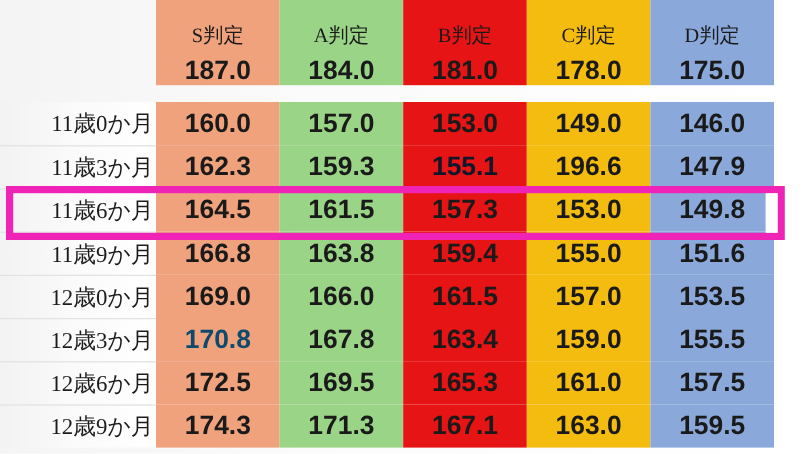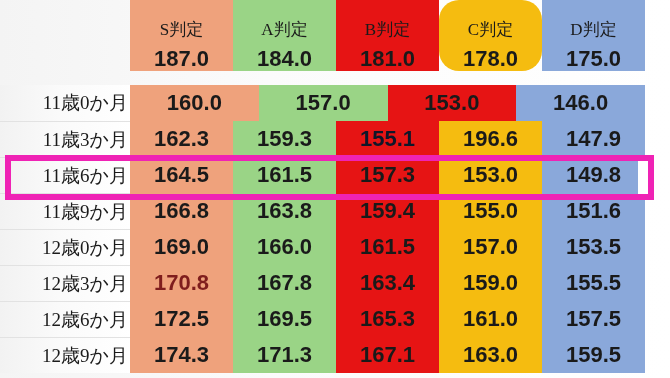--- a/index.html
+++ b/index.html
@@ -136,36 +136,37 @@
         <div class="hdr-value" style="color: rgb(26, 26, 26);">187.0</div>
       </div>
       <div class="header-col" style="background: rgb(154, 212, 134);">
         <div class="hdr-label">A判定</div>
         <div class="hdr-value" style="color: rgb(26, 26, 26);">184.0</div>
       </div>
       <div class="header-col" style="background: rgb(230, 20, 20);">
         <div class="hdr-label">B判定</div>
         <div class="hdr-value" style="color: rgb(26, 26, 26);">181.0</div>
       </div>
-      <div class="header-col" style="background: rgb(245, 188, 16); border-radius: 20px;">
+      <div class="header-col" style="background: rgb(245, 188, 16);">
         <div class="hdr-label">C判定</div>
         <div class="hdr-value" style="color: rgb(26, 26, 26);">178.0</div>
       </div>
       <div class="header-col" style="background: rgb(138, 168, 218);">
         <div class="hdr-label">D判定</div>
         <div class="hdr-value" style="color: rgb(26, 26, 26);">175.0</div>
       </div>
     </div>
 
   <div class="body-block">
       <div class="row">
         <div class="row-label">11歳0か月</div>
         <div class="cell" style="background: rgb(239, 162, 124); color: rgb(26, 26, 26);">160.0</div>
         <div class="cell" style="background: rgb(154, 212, 134); color: rgb(26, 26, 26);">157.0</div>
         <div class="cell" style="background: rgb(230, 20, 20); color: rgb(26, 26, 26);">153.0</div>
+        <div class="cell" style="background: rgb(245, 188, 16); color: rgb(26, 26, 26);">149.0</div>
         <div class="cell" style="background: rgb(138, 168, 218); color: rgb(26, 26, 26);">146.0</div>
       </div>
       <div class="row">
         <div class="row-label">11歳3か月</div>
         <div class="cell" style="background: rgb(239, 162, 124); color: rgb(26, 26, 26);">162.3</div>
         <div class="cell" style="background: rgb(154, 212, 134); color: rgb(26, 26, 26);">159.3</div>
         <div class="cell" style="background: rgb(230, 20, 20); color: #0f172a;">155.1</div>
         <div class="cell" style="background: rgb(245, 188, 16); color: rgb(26, 26, 26);">196.6</div>
         <div class="cell" style="background: rgb(138, 168, 218); color: rgb(26, 26, 26);">147.9</div>
       </div>
@@ -188,21 +189,21 @@
       <div class="row">
         <div class="row-label">12歳0か月</div>
         <div class="cell" style="background: rgb(239, 162, 124); color: rgb(26, 26, 26);">169.0</div>
         <div class="cell" style="background: rgb(154, 212, 134); color: rgb(26, 26, 26);">166.0</div>
         <div class="cell" style="background: rgb(230, 20, 20); color: rgb(26, 26, 26);">161.5</div>
         <div class="cell" style="background: rgb(245, 188, 16); color: rgb(26, 26, 26);">157.0</div>
         <div class="cell" style="background: rgb(138, 168, 218); color: rgb(26, 26, 26);">153.5</div>
       </div>
       <div class="row">
         <div class="row-label">12歳3か月</div>
-        <div class="cell" style="background: rgb(239, 162, 124); color: #7f1d1d;">170.8</div>
+        <div class="cell" style="background: rgb(239, 162, 124); color: #0c4a6e;">170.8</div>
         <div class="cell" style="background: rgb(154, 212, 134); color: rgb(26, 26, 26);">167.8</div>
         <div class="cell" style="background: rgb(230, 20, 20); color: rgb(26, 26, 26);">163.4</div>
         <div class="cell" style="background: rgb(245, 188, 16); color: rgb(26, 26, 26);">159.0</div>
         <div class="cell" style="background: rgb(138, 168, 218); color: rgb(26, 26, 26);">155.5</div>
       </div>
       <div class="row">
         <div class="row-label">12歳6か月</div>
         <div class="cell" style="background: rgb(239, 162, 124); color: rgb(26, 26, 26);">172.5</div>
         <div class="cell" style="background: rgb(154, 212, 134); color: rgb(26, 26, 26);">169.5</div>
         <div class="cell" style="background: rgb(230, 20, 20); color: rgb(26, 26, 26);">165.3</div>

